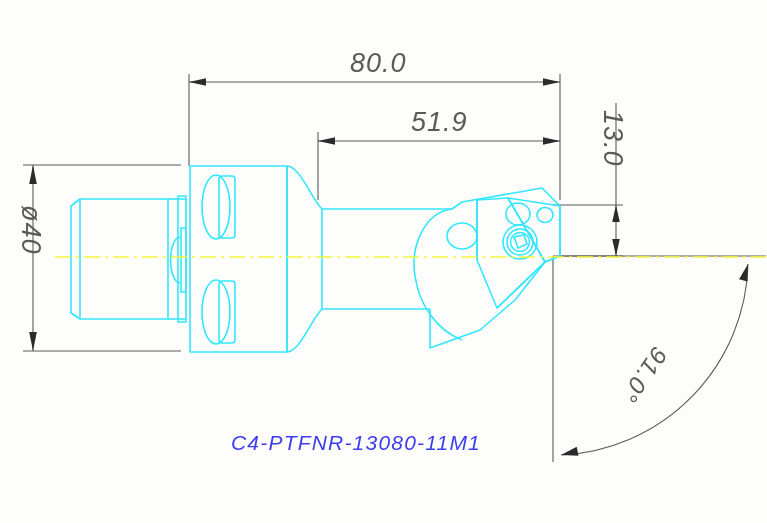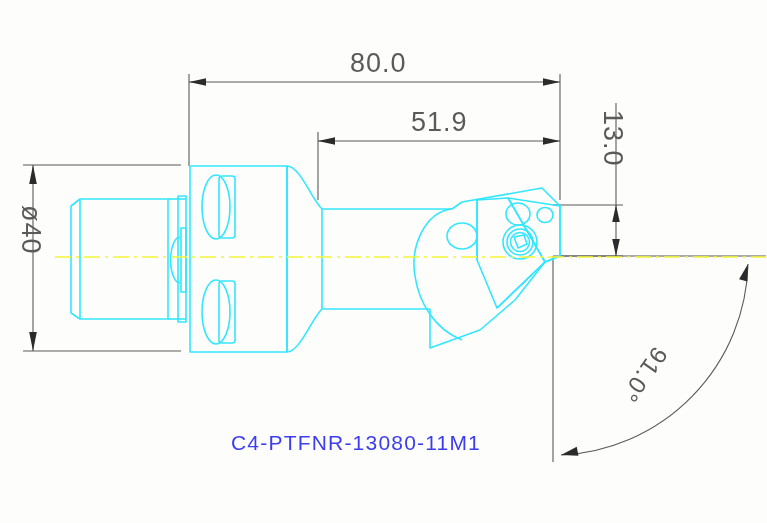--- a/index.html
+++ b/index.html
@@ -11,20 +11,21 @@
     width: 767px;
     height: 523px;
     font-family: "Liberation Sans", sans-serif;
     overflow: hidden;
   }
   #drawing-root {
     position: relative;
     width: 767px;
     height: 523px;
     background: #fdfefb;
+    font-style: italic;
   }
   svg.cad {
     position: absolute;
     top: 0;
     left: 0;
     width: 767px;
     height: 523px;
     display: block;
   }
   .dim-text {

